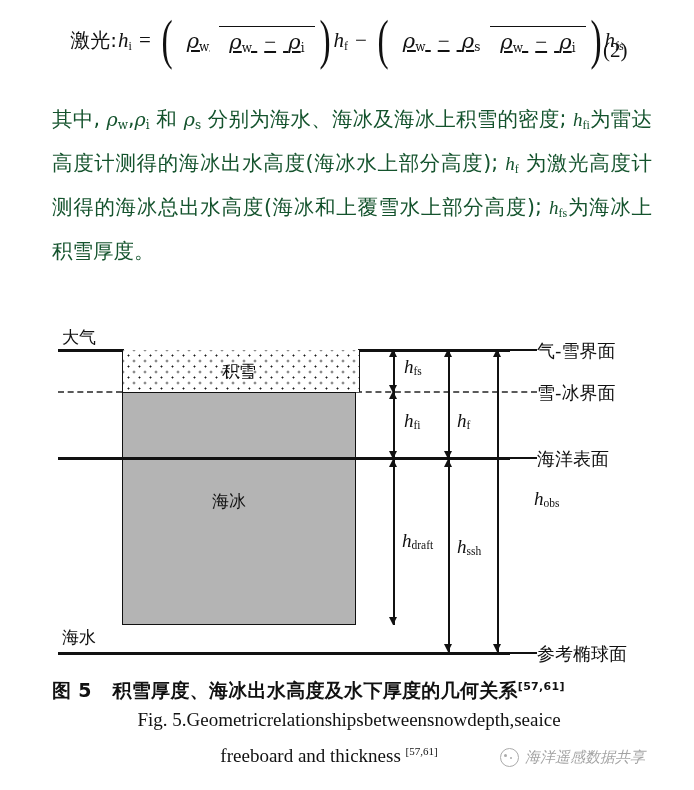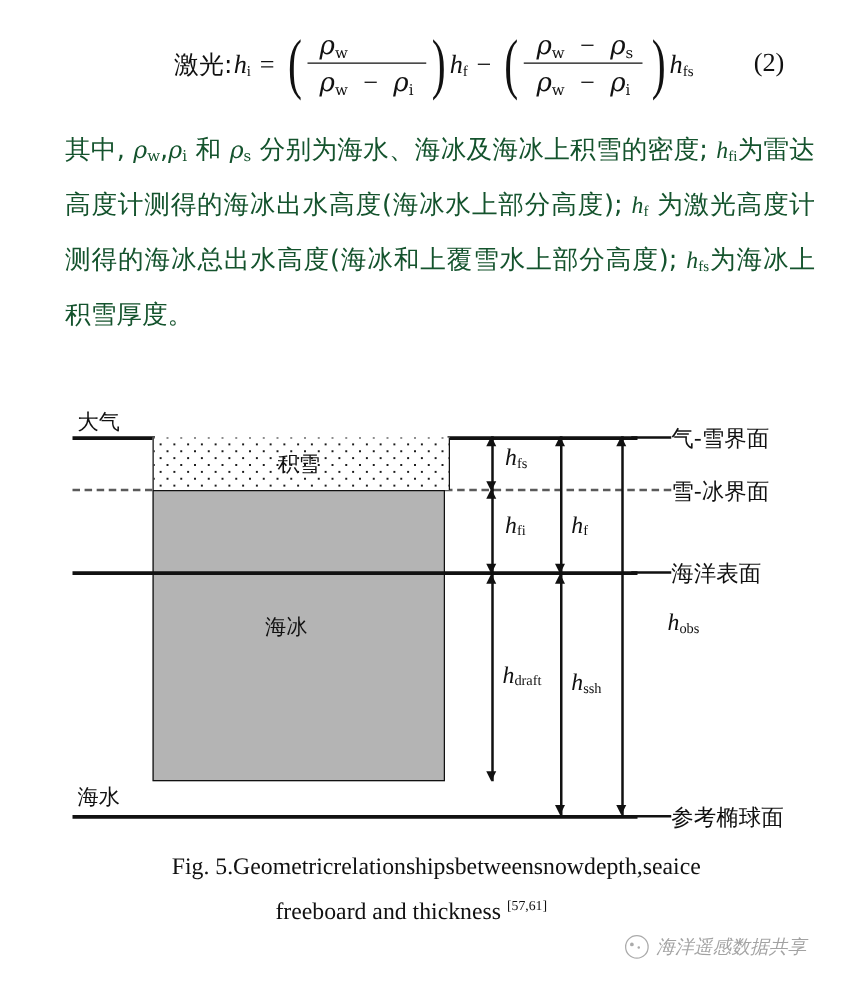--- a/index.html
+++ b/index.html
@@ -26,22 +26,22 @@
   .mvar{font-family:"Liberation Serif",serif;font-style:italic;font-size:21px;}
   .mvar sub{font-style:normal;font-size:12px;vertical-align:-3px;letter-spacing:0;}
   .mgreek{font-family:"DejaVu Serif",serif;font-style:italic;font-size:21px;}
   .mgreek sub{font-style:normal;font-size:12px;vertical-align:-3px;}
   .op{margin:0 7px;font-size:21px;}
   .paren{
     font-size:54px;font-family:"Liberation Serif",serif;
     line-height:0.62;font-weight:300;transform:scaleX(0.62);display:inline-block;
   }
   .frac{
-    display:inline-flex;flex-direction:column;align-items:flex-start;
-    vertical-align:middle;margin:0 1px;
+    display:inline-flex;align-items:flex-end;
+    vertical-align:middle;margin:0 1px;text-decoration:underline;
   }
   .frac .num{padding:0 10px 1px 10px;}
   .frac .den{padding:3px 10px 0 10px;border-top:1.4px solid #111;}
   .eqnum{position:absolute;left:603px;top:38px;font-size:21px;}
 
   
   .para{
     position:absolute;left:52px;top:100px;width:600px;
     font-family:"DejaVu Sans", sans-serif;
     font-size:20.5px;line-height:38px;
@@ -248,20 +248,23 @@
     <div class="arrow" style="left:497px;top:31px;height:303px;">
       <div class="shaft" style="height:303px;"></div>
       <div class="head up"></div>
       <div class="head down"></div>
     </div>
     <div class="alabel" style="left:534px;top:170px;"><span>h</span><sub>obs</sub></div>
 
   </div>
 
   <div class="caption">
+    <div class="cap-cn">
+      <span>图 5</span>&nbsp;&nbsp;&nbsp;<span>积雪厚度、海冰出水高度及水下厚度的几何关系</span><span class="sup">[57,61]</span>
+    </div>
     <div class="cap-en">
       <div class="line1">
         <span>Fig. 5.</span>
         <span>Geometric</span>
         <span>relationships</span>
         <span>between</span>
         <span>snow</span>
         <span>depth,</span>
         <span>sea</span>
         <span>ice</span>

